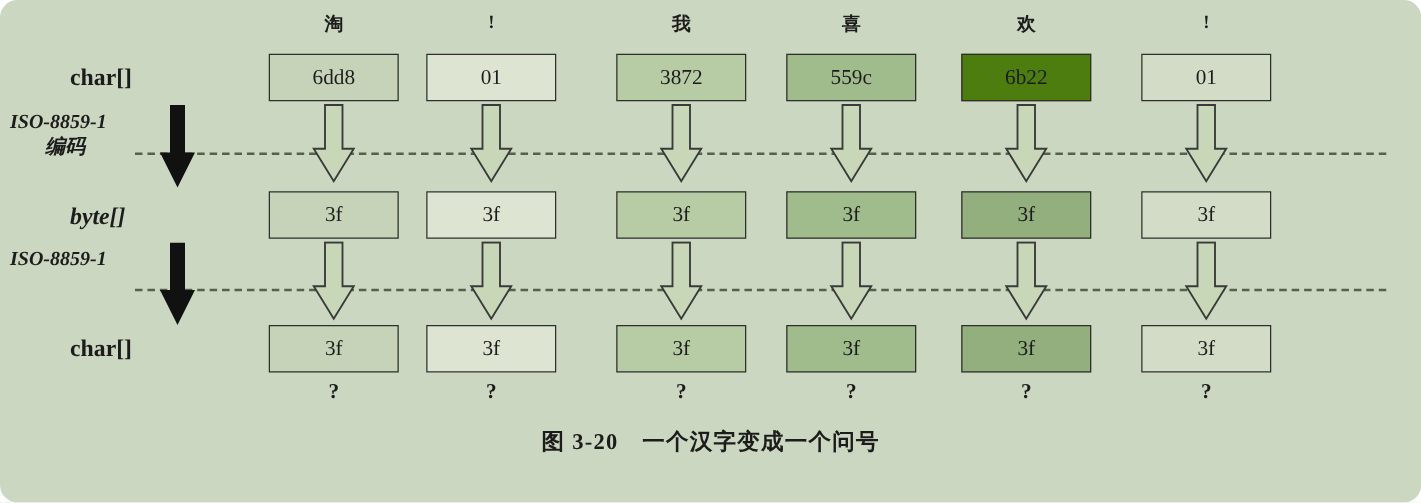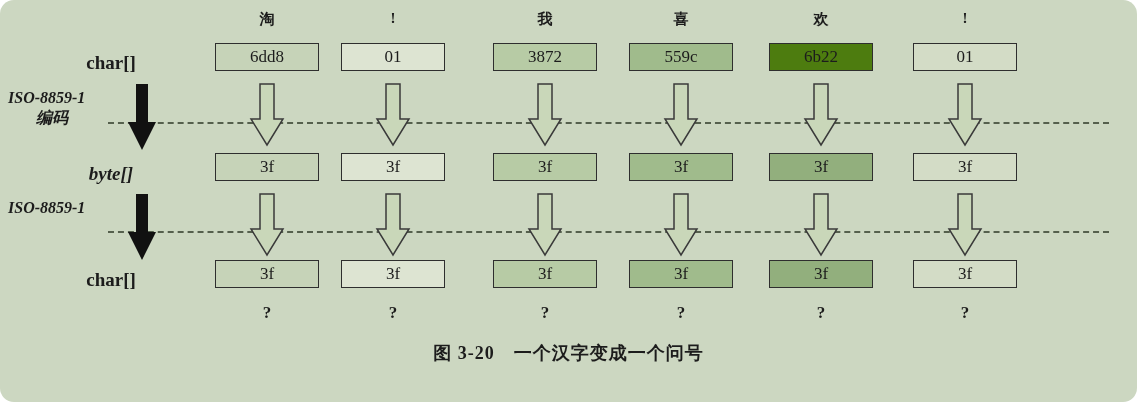--- a/index.html
+++ b/index.html
@@ -5,21 +5,21 @@
   html,body{margin:0;padding:0;background:#ffffff;}
   .figure{
     position:relative;width:1137px;height:402px;
     background:#ccd7c1;border-radius:14px;overflow:hidden;
     font-family:"Liberation Serif","DejaVu Serif",serif;color:#1c1c1c;
   }
   .dashed{position:absolute;left:108px;right:28px;height:0;border-top:2px dashed #55604d;z-index:1;}
   .d1{top:122px;}
   .d2{top:231px;}
 
-  .row-label{position:absolute;left:56px;width:110px;text-align:center;
+  .row-label{position:absolute;left:56px;width:110px;text-align:left;
     font-weight:bold;font-size:19px;z-index:2;}
   .lbl-char1{top:52px;}
   .lbl-byte{top:163px;font-style:italic;}
   .lbl-char2{top:269px;}
 
   .step{position:absolute;left:8px;width:150px;font-style:italic;font-weight:600;
     font-size:16px;line-height:20px;z-index:2;}
   .step1{top:88px;}
   .step2{top:198px;}
   .step .l2{margin-left:28px;}
@@ -32,21 +32,21 @@
   .column{position:absolute;top:0;width:104px;height:100%;}
   .column:nth-child(1){left:215px;}
   .column:nth-child(2){left:341px;}
   .column:nth-child(3){left:493px;}
   .column:nth-child(4){left:629px;}
   .column:nth-child(5){left:769px;}
   .column:nth-child(6){left:913px;}
 
   .col-char{position:absolute;top:10px;width:100%;text-align:center;
     font-size:15px;font-weight:bold;}
-  .box{position:absolute;width:100%;height:28px;border:1px solid #2e2e2e;
+  .box{position:absolute;width:100%;height:38px;border:1px solid #2e2e2e;
     box-sizing:border-box;display:flex;align-items:center;justify-content:center;
     font-size:17px;z-index:2;background:#cfd9c3;}
   .box1{top:43px;}
   .box2{top:153px;}
   .box3{top:260px;}
   .col-arrow{position:absolute;left:34px;z-index:2;}
   .ar1{top:83px;}
   .ar2{top:193px;}
   .col-result{position:absolute;top:303px;width:100%;text-align:center;
     font-size:17px;font-weight:bold;}

